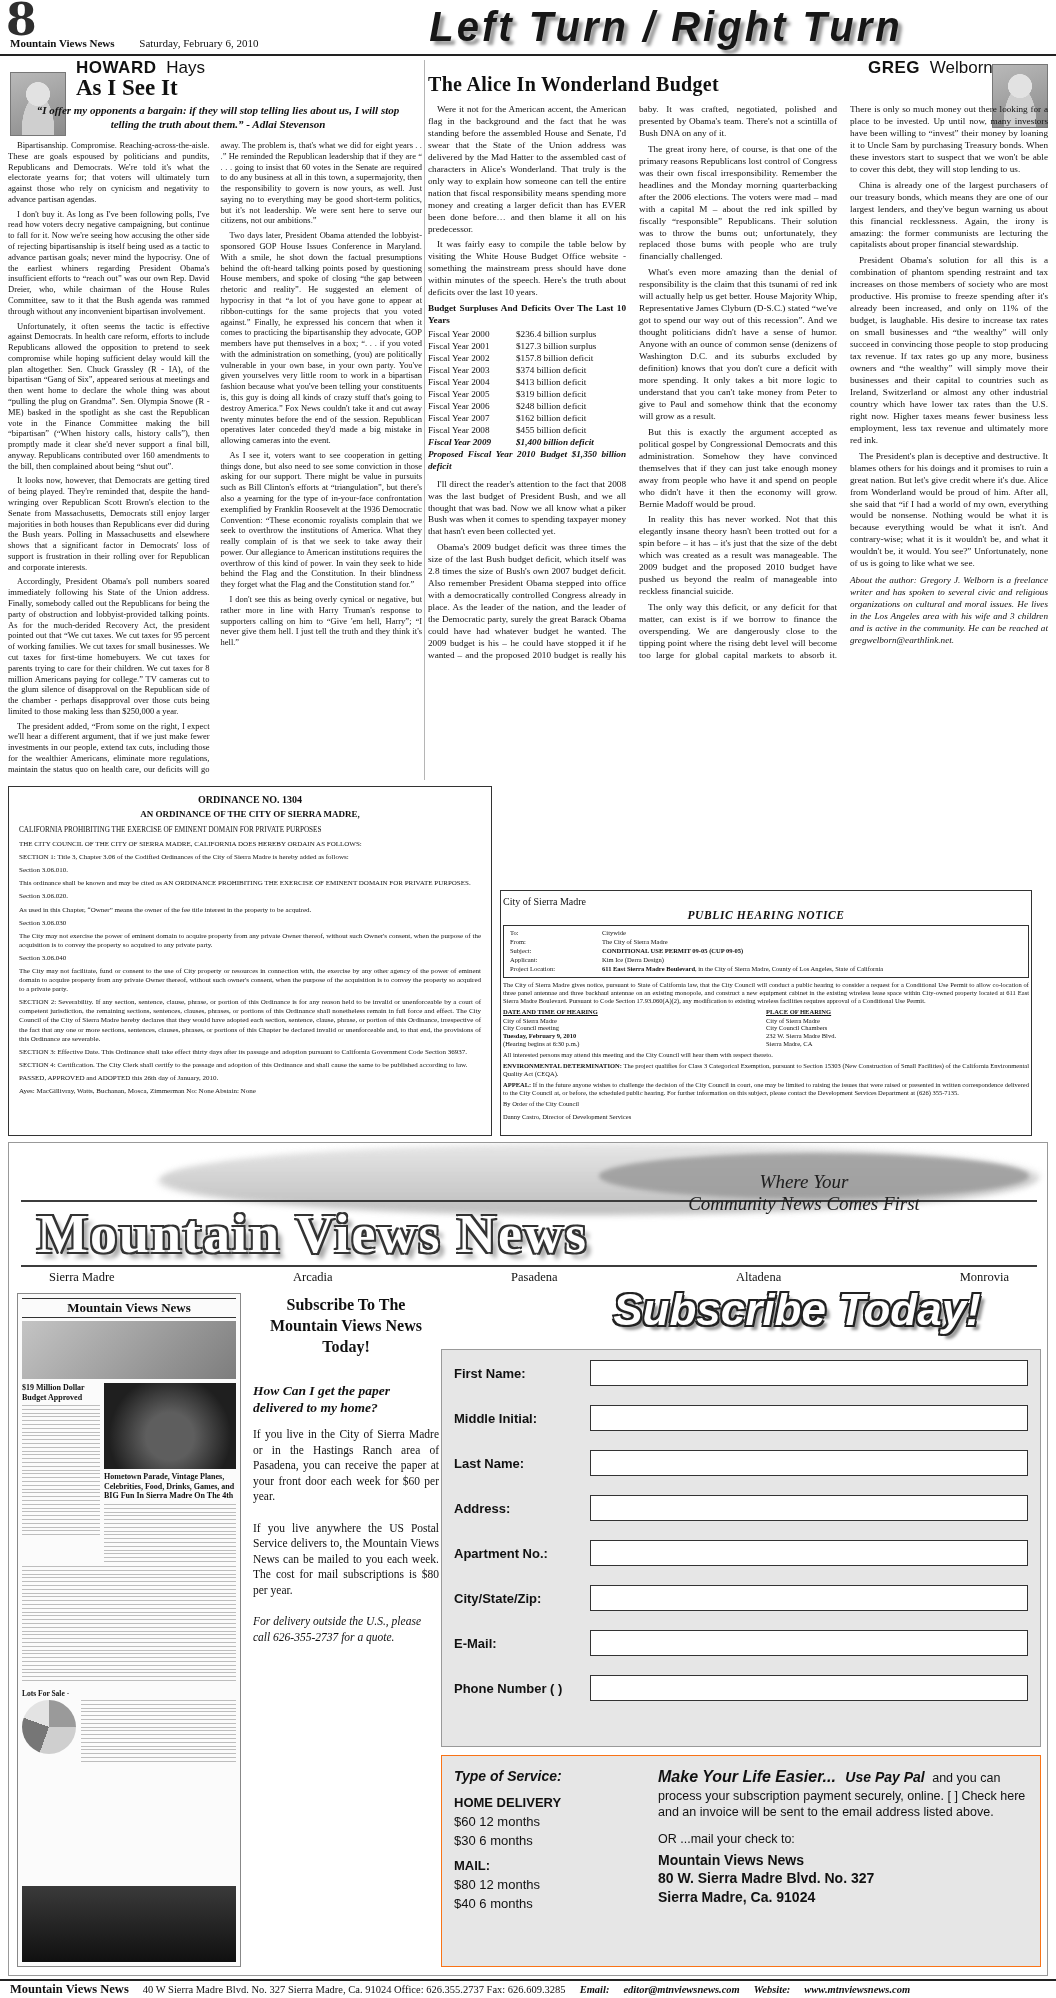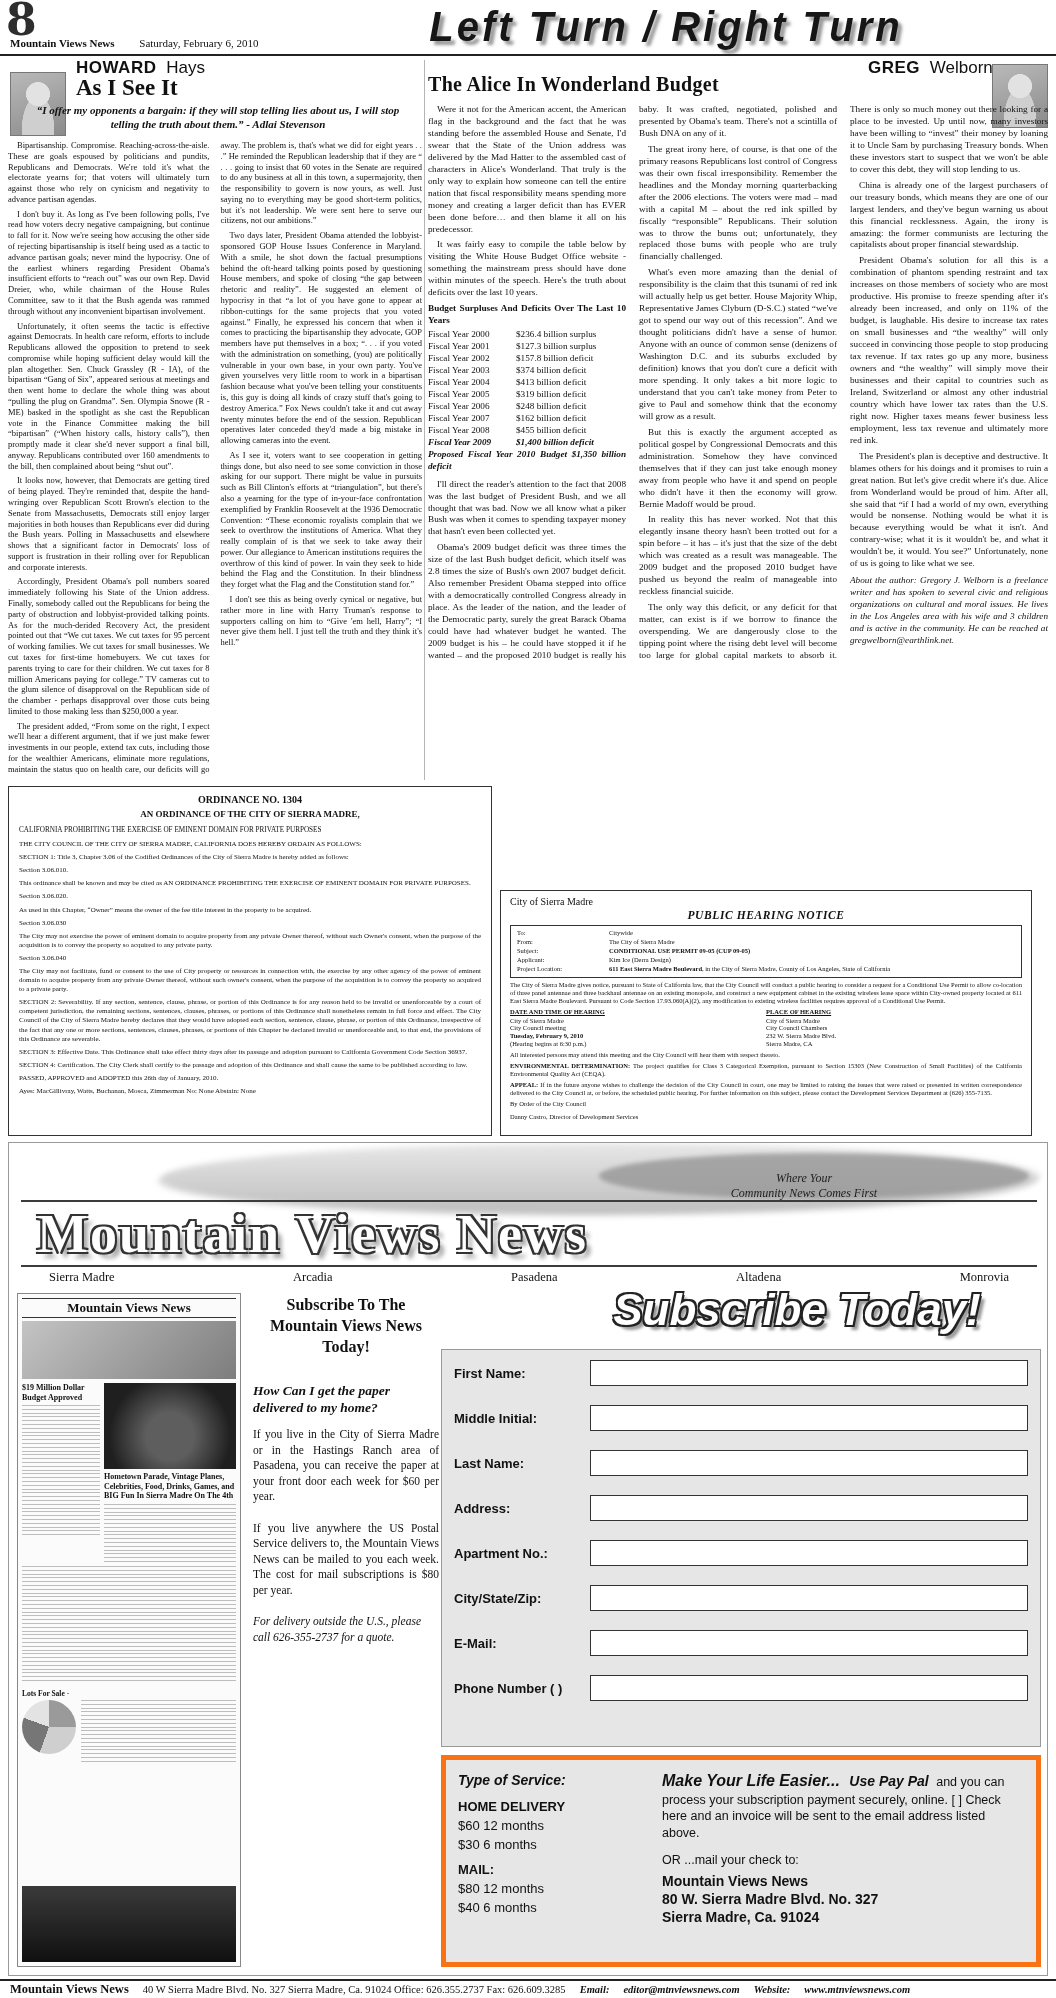--- a/index.html
+++ b/index.html
@@ -53,21 +53,21 @@
   
   .ord { position:absolute; left:8px; top:786px; width:484px; height:350px; border:1px solid #333;
          padding:6px 10px; font-size:7px; line-height:1.3; overflow:hidden; }
   .ord-title { text-align:center; font-weight:bold; font-size:10px; margin-bottom:3px; }
   .ord-sub { text-align:center; font-weight:bold; font-size:9px; margin-bottom:5px; }
   .ord-sub2 { font-size:7.2px; margin-bottom:5px; }
   .ord-para { margin:0 0 4px; text-align:justify; }
 
   
   .hear { position:absolute; left:500px; top:890px; width:532px; height:246px; border:1px solid #333;
-          padding:5px 9px; font-size:6.5px; line-height:1.22; overflow:hidden; }
+          padding:5px 2px; font-size:6.5px; line-height:1.22; overflow:hidden; }
   .hear-city { font-size:10px; }
   .hear-title { text-align:center; font-weight:bold; font-style:italic; font-size:11.5px; letter-spacing:.6px; margin:0 0 3px; }
   .hear-table { border:1px solid #333; padding:3px 6px; margin-bottom:3px; }
   .ht-row { display:flex; margin-bottom:1px; }
   .ht-label { width:92px; flex:none; }
   .ht-bold { font-weight:bold; }
   .hear-body { margin-bottom:3px; text-align:justify; }
   .hear-cols { display:flex; margin-bottom:3px; }
   .hear-col { width:50%; }
   .hear-colhead { font-weight:bold; text-decoration:underline; margin-bottom:1px; }
@@ -76,21 +76,21 @@
   .hear-sig { margin-top:5px; }
 
   
   .ad { position:absolute; left:8px; top:1142px; width:1040px; height:834px; border:1px solid #999;
         overflow:hidden; background:#fff; }
   .swoosh-a { position:absolute; left:150px; top:0; width:880px; height:72px; border-radius:50%;
               background:linear-gradient(#e0e0e0,#a8a8a8); opacity:.75; transform:skewX(-18deg); filter:blur(3px); }
   .swoosh-b { position:absolute; left:590px; top:10px; width:430px; height:46px; border-radius:50%;
               background:#979797; opacity:.8; filter:blur(2px); }
   .ad-tagline { position:absolute; left:655px; top:28px; width:280px; text-align:center; font-style:italic;
-                font-size:12px; color:#1d1d1d; z-index:2; }
+                font-size:19px; color:#1d1d1d; z-index:2; }
   .ad-rule-top { position:absolute; left:12px; top:57px; width:1016px; height:2px; background:#3c3c3c; z-index:1; }
   .ad-rule-bot { position:absolute; left:12px; top:122px; width:1016px; height:2px; background:#3c3c3c; }
   .ad-masthead { position:absolute; left:28px; top:60px; font-family:"Liberation Serif", serif; font-weight:bold;
                  font-size:54px; letter-spacing:2px; white-space:nowrap; color:#fff; z-index:2;
                  text-shadow:-2px -2px 0 #333, 2px -2px 0 #333, -2px 2px 0 #333, 2px 2px 0 #333, 6px 6px 4px #aaa; }
   .ad-cities { position:absolute; left:12px; top:127px; width:1016px; display:flex; justify-content:space-between;
                padding:0 28px; font-size:12.5px; }
   .ad-cities p { margin:0; }
 
   .ad-thumb { position:absolute; left:8px; top:150px; width:224px; height:674px; border:1px solid #888;
@@ -123,21 +123,21 @@
   .sub-today { position:absolute; left:540px; top:142px; width:496px; text-align:center;
                font-family:"Liberation Sans", sans-serif; font-weight:bold; font-style:italic; font-size:44px;
                white-space:nowrap; color:#fff; z-index:2;
                text-shadow:-2px -2px 0 #222, 2px -2px 0 #222, -2px 2px 0 #222, 2px 2px 0 #222, 5px 5px 3px #999; }
   .ad-form { position:absolute; left:432px; top:206px; width:600px; height:398px; background:#e6e6e6;
              border:1px solid #999; padding:10px 12px; font-family:"Liberation Sans", sans-serif; }
   .form-row { display:flex; align-items:center; margin-bottom:19px; }
   .form-label { min-width:128px; flex:none; font-weight:bold; font-size:13px; white-space:nowrap; margin-right:8px; }
   .form-box { flex:1; height:26px; background:#fff; border:1.5px solid #333; }
   .ad-bottom { position:absolute; left:432px; top:612px; width:600px; height:212px; background:#e6e6e6;
-               border:5px solid #f97316; padding:10px 12px; display:flex; font-family:"Liberation Sans", sans-serif; }
+               border:1px solid #f97316; padding:10px 12px; display:flex; font-family:"Liberation Sans", sans-serif; }
   .svc { width:192px; flex:none; font-size:13px; line-height:1.45; }
   .svc-title { font-weight:bold; font-style:italic; font-size:14px; margin-bottom:8px; }
   .svc-head { font-weight:bold; margin-top:6px; }
   .easier { flex:1; padding-left:12px; font-size:12.5px; line-height:1.35; }
   .easier-head { font-weight:bold; font-style:italic; font-size:16px; margin-right:6px; }
   .easier-lead { font-weight:bold; font-style:italic; font-size:14px; margin-right:4px; }
   .or-mail { margin-top:10px; }
   .check-addr { font-weight:bold; font-size:14px; line-height:1.3; margin-top:3px; }
 
   

